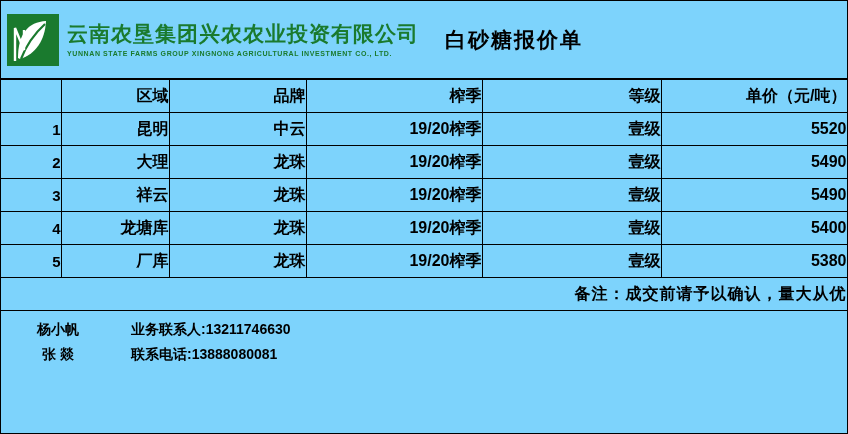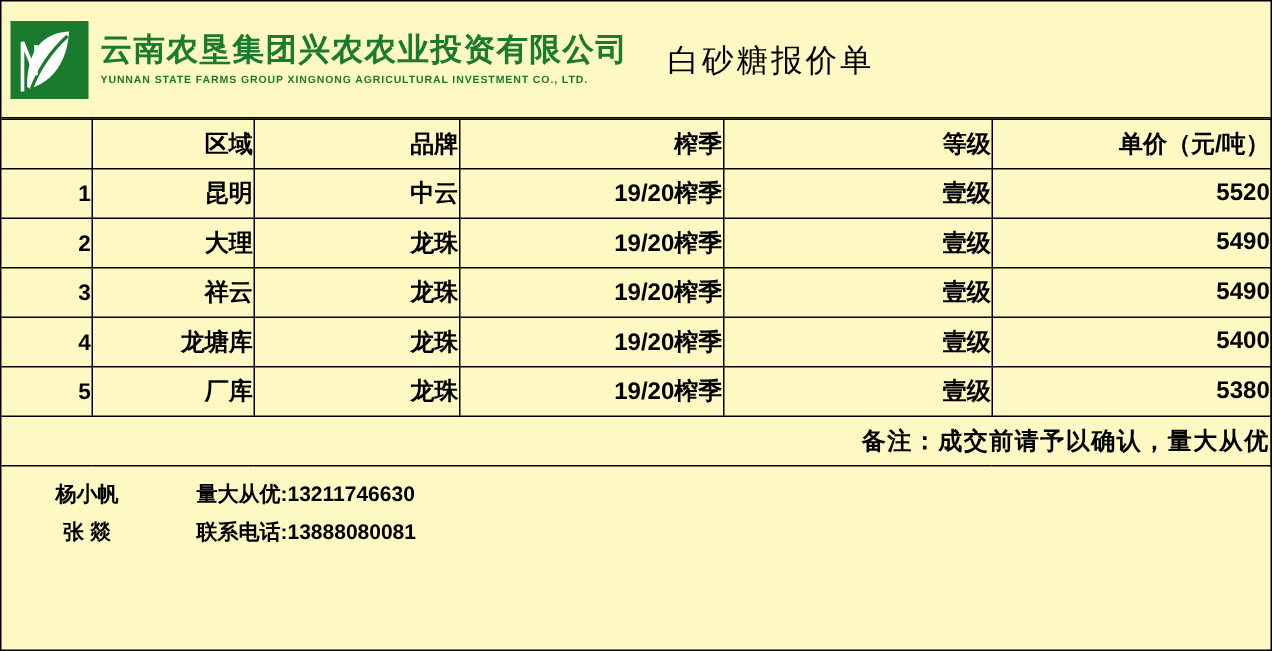--- a/index.html
+++ b/index.html
@@ -10,21 +10,21 @@
     width: 848px;
     height: 434px;
     background: #ffffff;
     font-family: "Liberation Sans", sans-serif;
     overflow: hidden;
   }
   .sheet {
     position: relative;
     width: 848px;
     height: 434px;
-    background: #fef9c3;
+    background: #7dd3fc;
     box-sizing: border-box;
     border: 1px solid #000000;
   }
   
   .header {
     height: 78px;
     display: flex;
     align-items: center;
     padding-left: 6px;
     box-sizing: border-box;
@@ -61,21 +61,21 @@
   .company-en {
     font-size: 7px;
     font-weight: bold;
     color: #1a7a2e;
     letter-spacing: 0.6px;
     margin-top: 5px;
     white-space: nowrap;
   }
   .doc-title {
     font-size: 21px;
-    font-weight: normal;
+    font-weight: bold;
     color: #000000;
     margin-left: 26px;
     letter-spacing: 2px;
     white-space: nowrap;
   }
   
   .meta-row {
     height: 36px;
     display: flex;
     align-items: center;
@@ -251,21 +251,21 @@
       </tr>
       <tr class="note-row">
         <td colspan="6" class="corner">备注：成交前请予以确认，量大从优</td>
       </tr>
     </tbody>
   </table>
 
   <div class="contacts">
     <div class="contact-line">
       <span class="c-label indent">杨小帆</span>
-      <span class="c-phone">量大从优:13211746630</span>
+      <span class="c-phone">业务联系人:13211746630</span>
     </div>
     <div class="contact-line">
       <span class="c-label indent">张 燚</span>
       <span class="c-phone">联系电话:13888080081</span>
     </div>
   </div>
 
 </div>
 
 </body></html>

